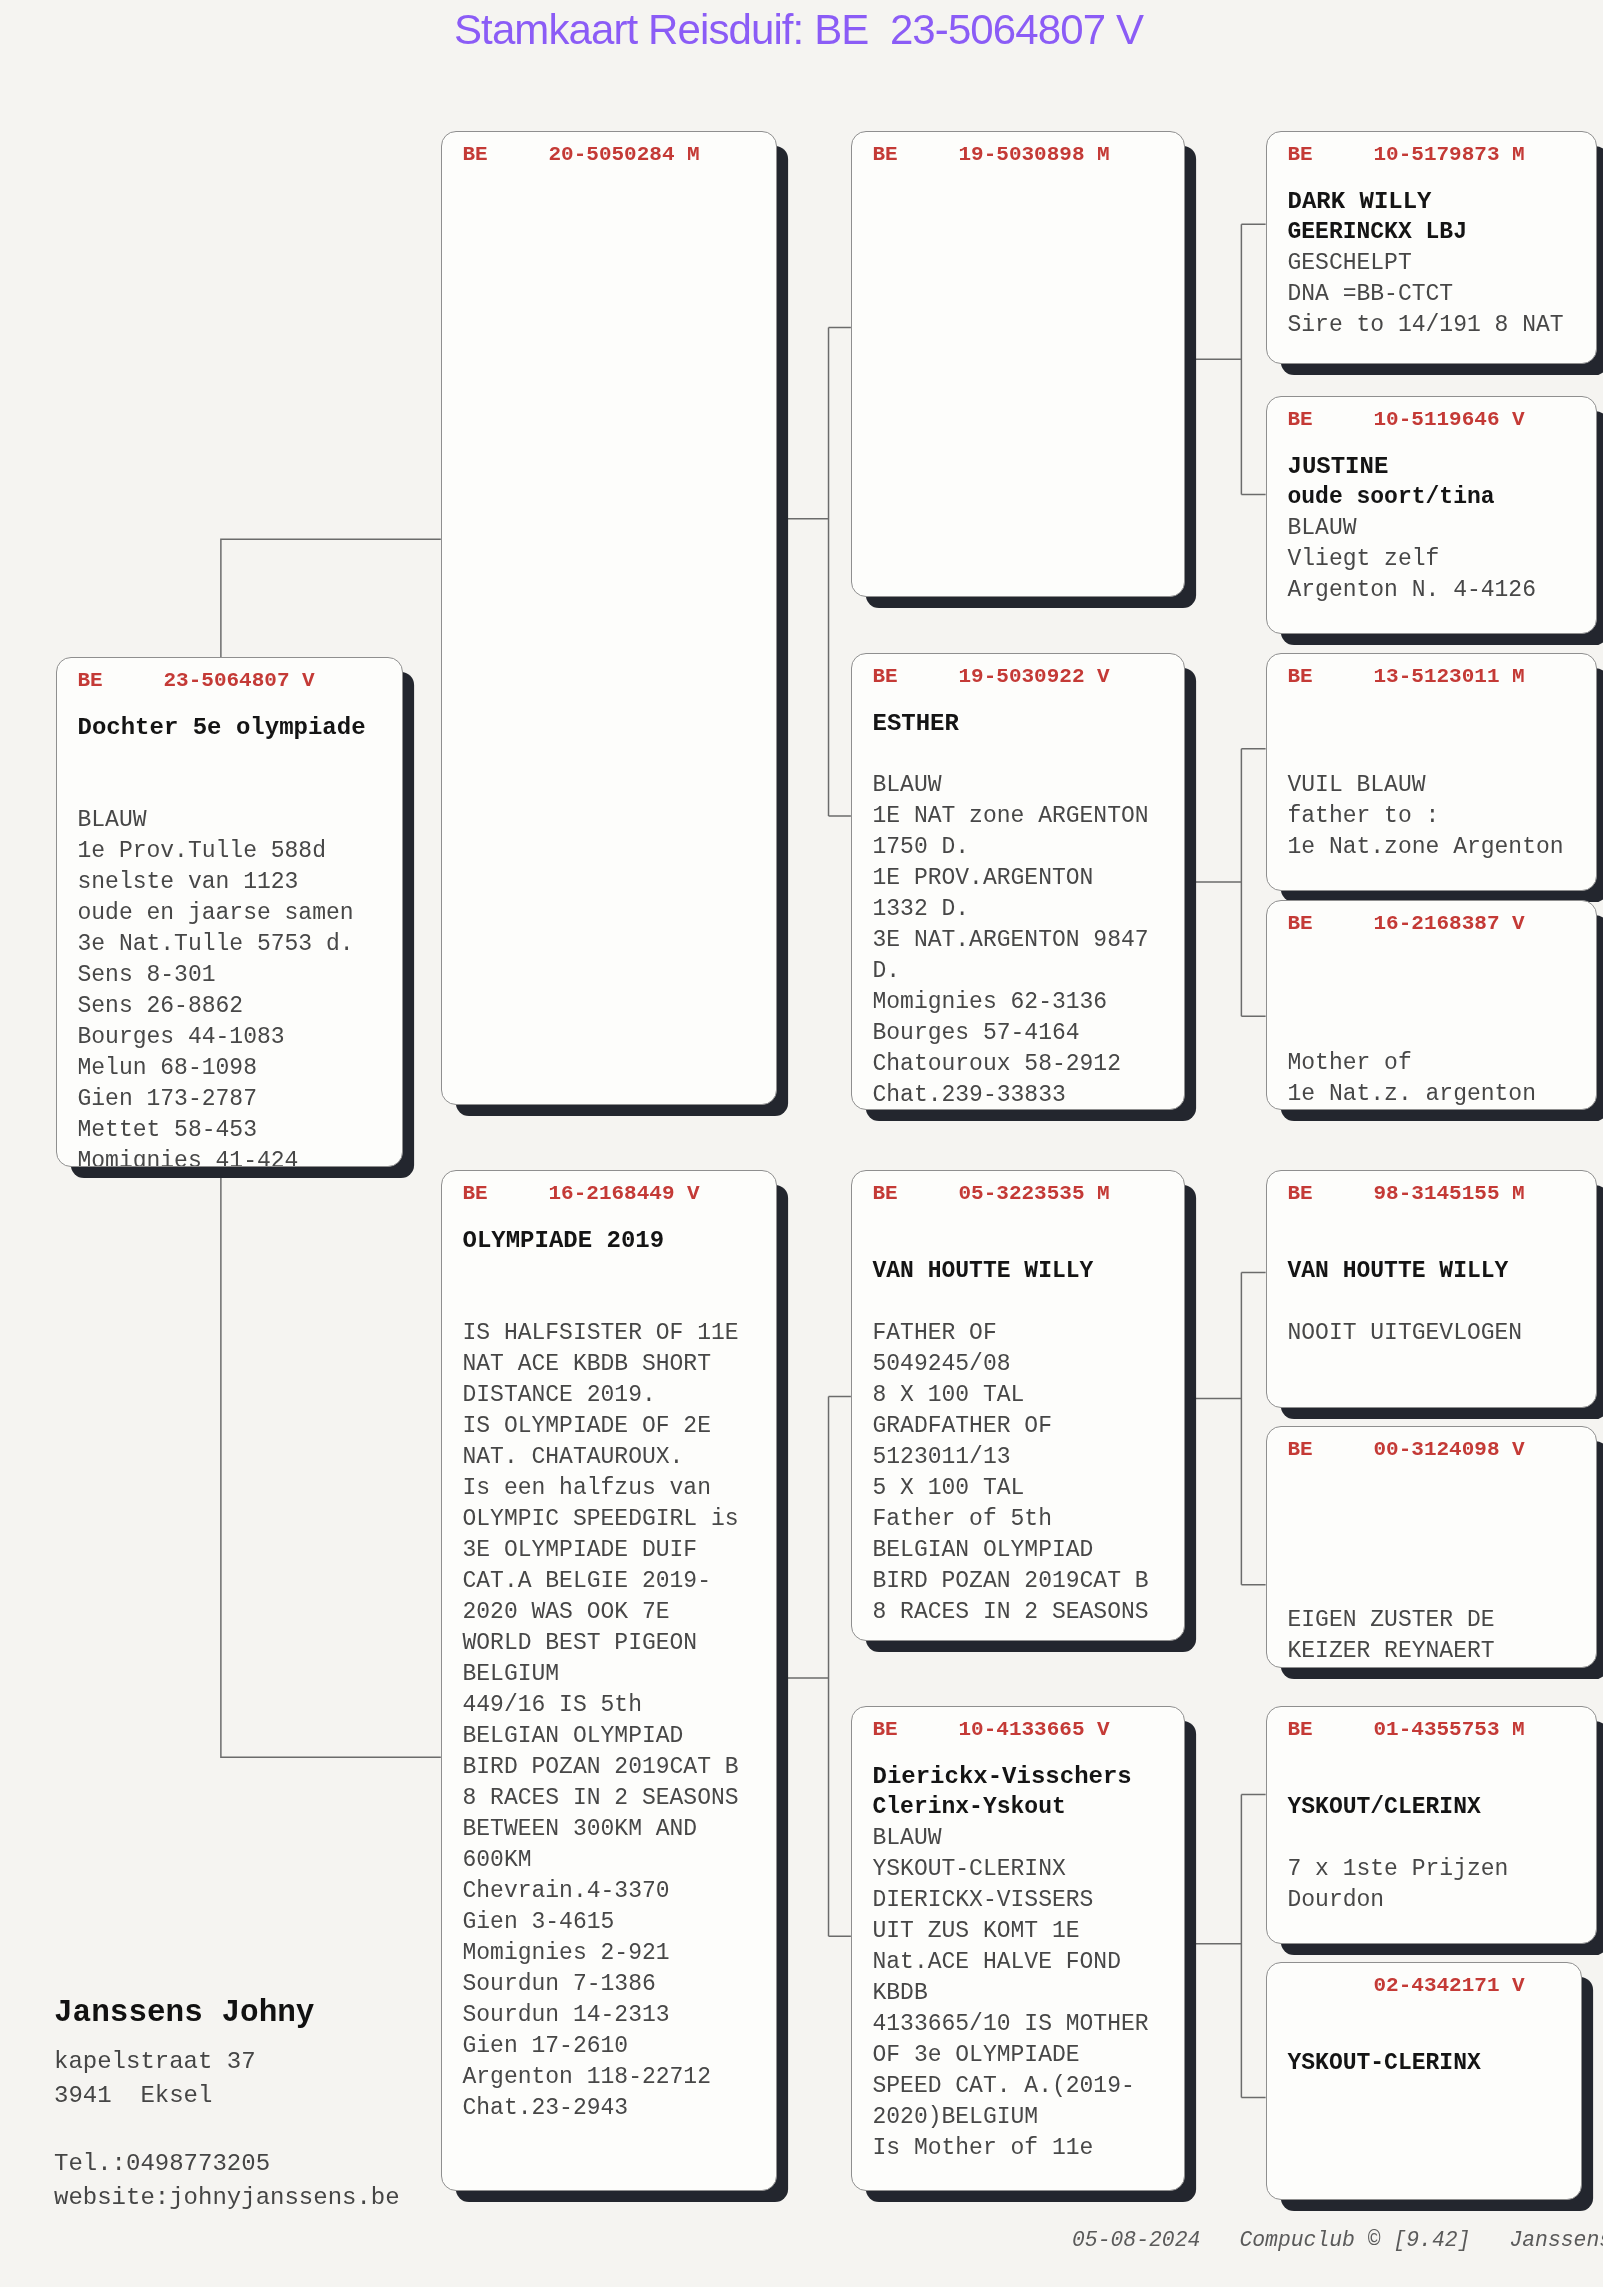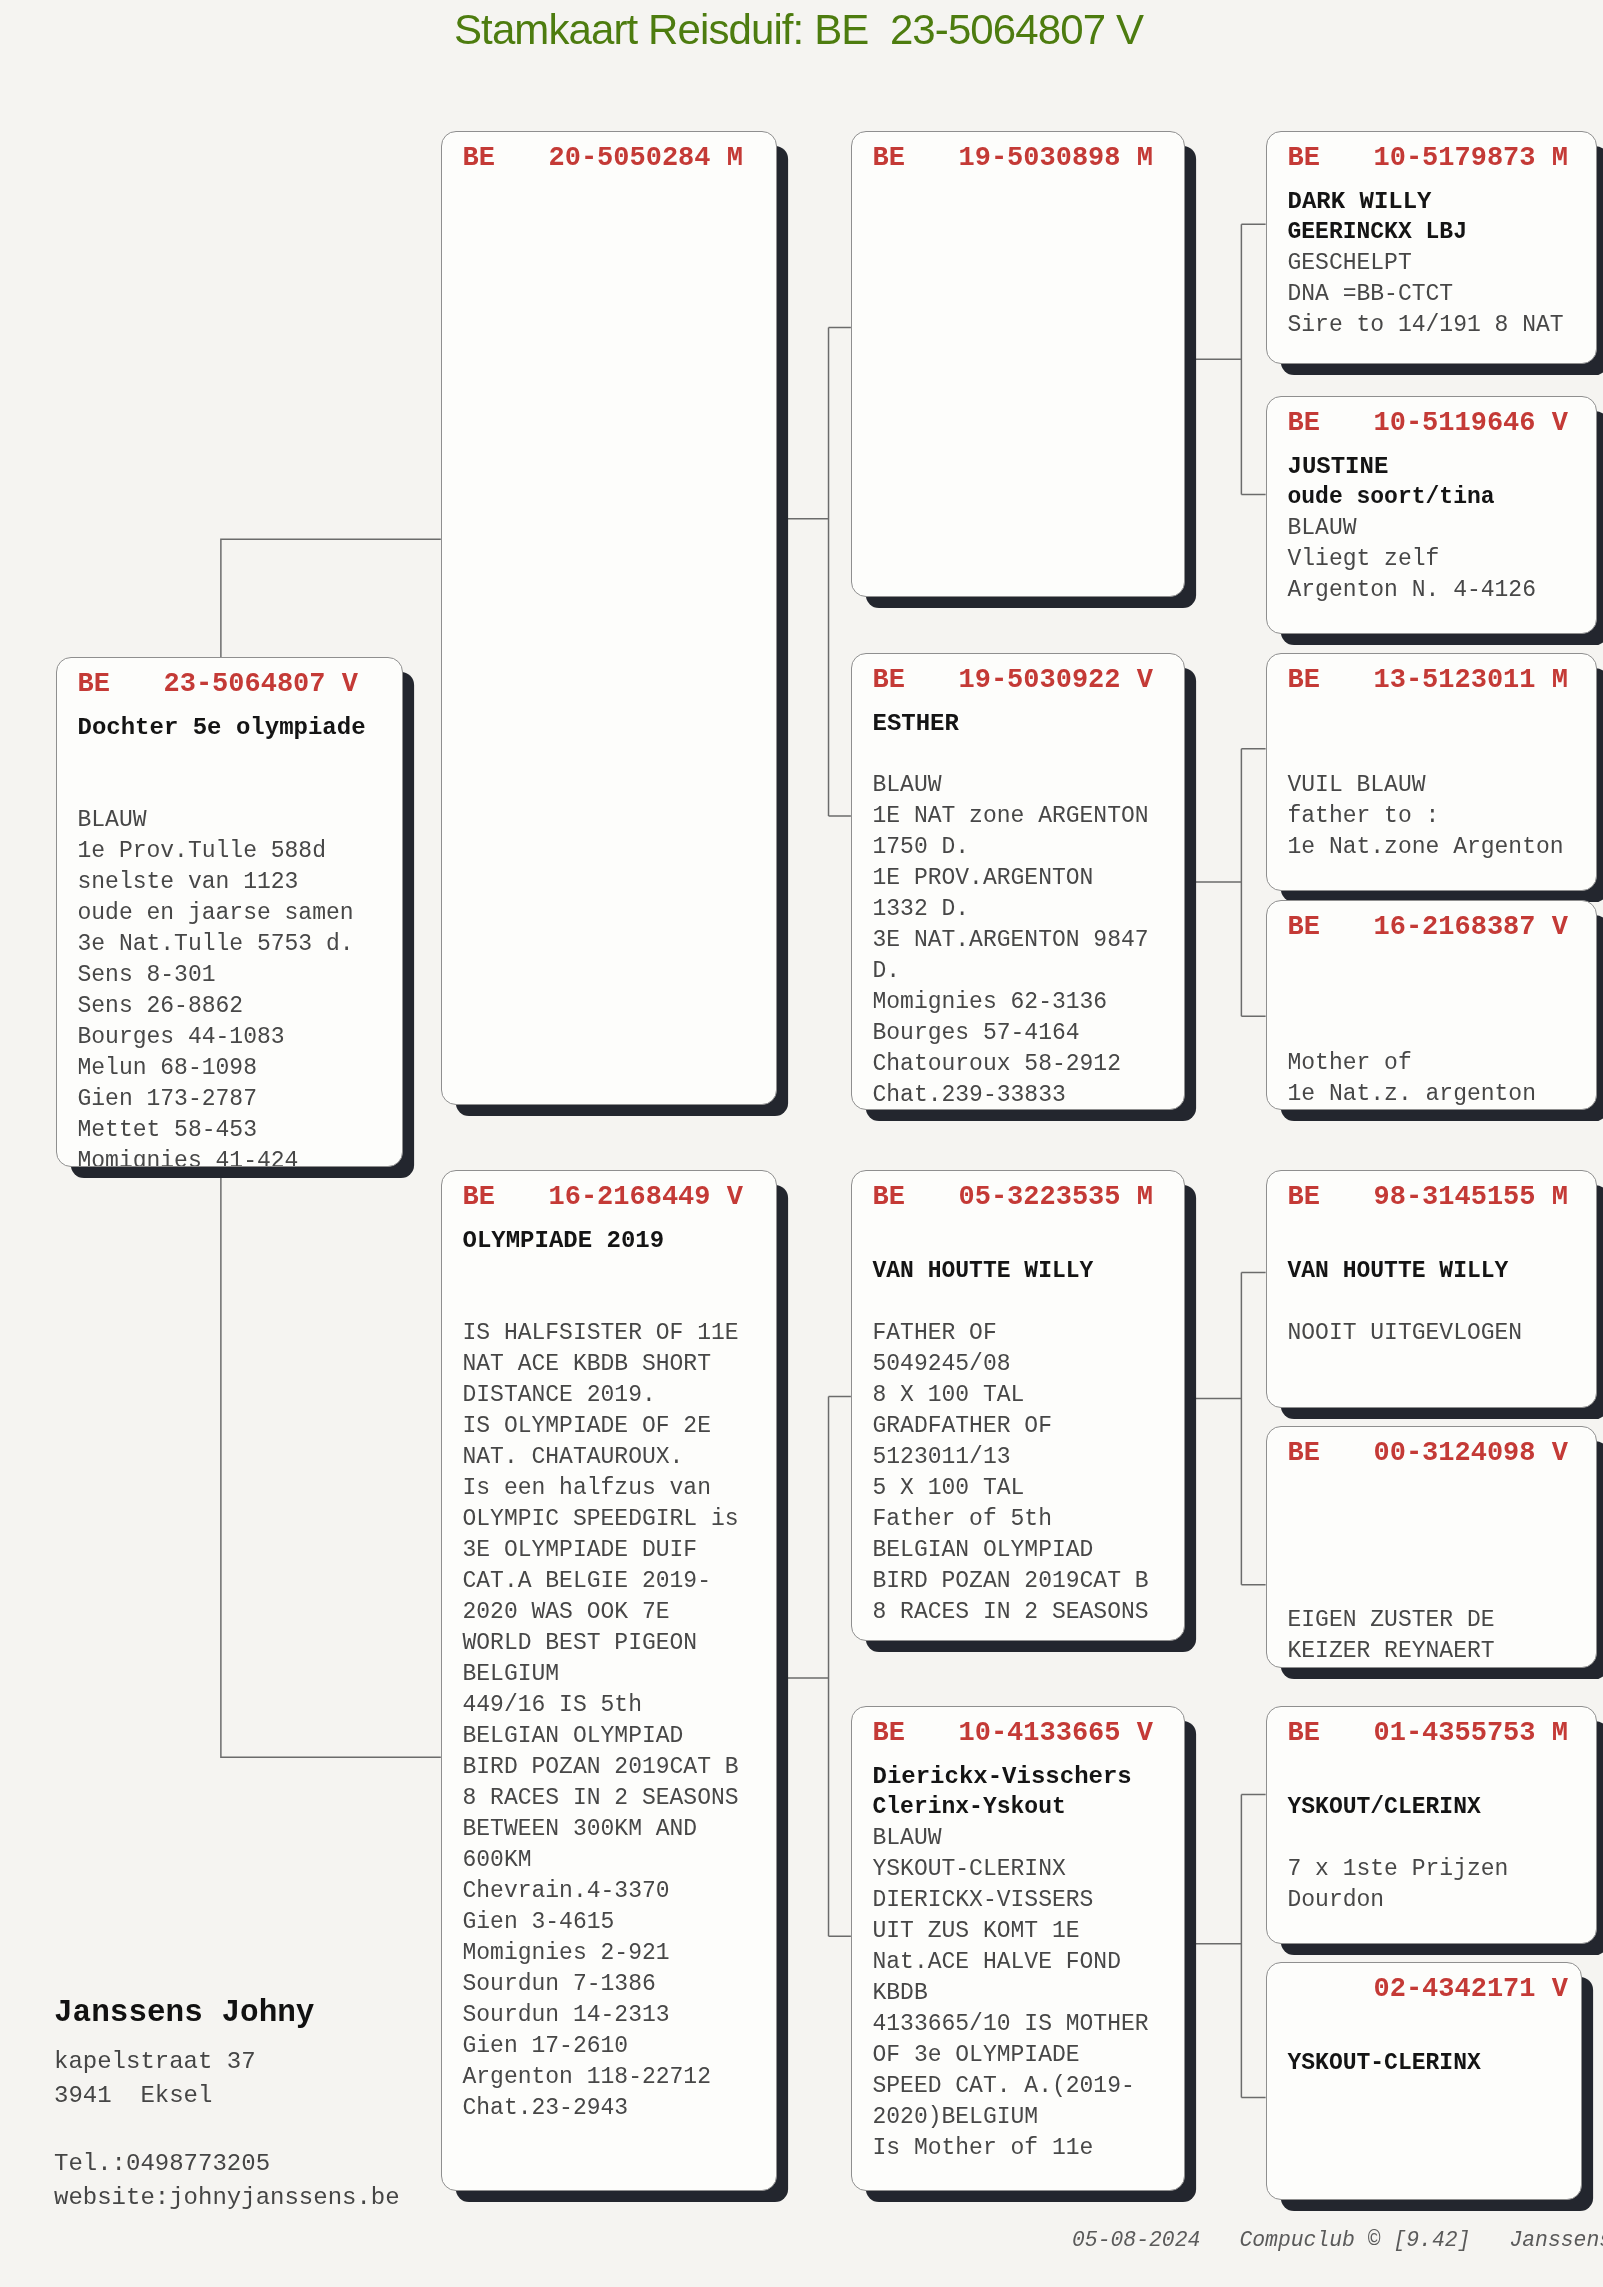--- a/index.html
+++ b/index.html
@@ -4,32 +4,32 @@
 <style>
   html,body{margin:0;padding:0;}
   body{
     width:1603px;height:2288px;position:relative;overflow:hidden;
     background:#f5f4f1;
     font-family:"Liberation Mono","DejaVu Sans Mono",monospace;
   }
   #page-title{
     position:absolute;left:454px;top:5.6px;
     font-family:"Liberation Sans","DejaVu Sans",sans-serif;
-    font-size:42px;font-weight:500;color:#4d7c0f;letter-spacing:-0.9px;
+    font-size:42px;font-weight:500;color:#8b5cf6;letter-spacing:-0.9px;
     white-space:pre;
   }
   #connectors{position:absolute;left:0;top:0;}
   .pbox{
     position:absolute;box-sizing:border-box;overflow:hidden;
     background:#fdfdfb;border:1.9px solid #8f8f8f;border-radius:15px;
     box-shadow:13px 13px 0 -1.9px #23262e;
     padding:11.2px 20.5px;
   }
   .ring{display:flex;align-items:flex-start;height:43px;
-    font-weight:bold;font-size:27px;color:#c43a36;white-space:pre;}
+    font-weight:bold;font-size:21px;color:#c43a36;white-space:pre;}
   .ring .be{width:86px;flex:0 0 86px;}
   .lines .ln{font-size:23px;line-height:31px;color:#474747;white-space:pre;}
   .lines .ln.b{font-weight:bold;color:#141414;}
   .lines .ln.bi{font-weight:bold;color:#141414;font-size:24px;}
   #owner{position:absolute;left:54px;top:1995px;}
   #owner .owner-name{font-weight:bold;font-size:31px;color:#111;margin-bottom:15px;white-space:pre;}
   #owner .lines .ln{font-size:24px;line-height:34px;color:#454545;white-space:pre;}
   #footer{
     position:absolute;left:1072px;top:2228px;white-space:pre;
     font-style:italic;font-size:21.4px;color:#5a5a5a;

